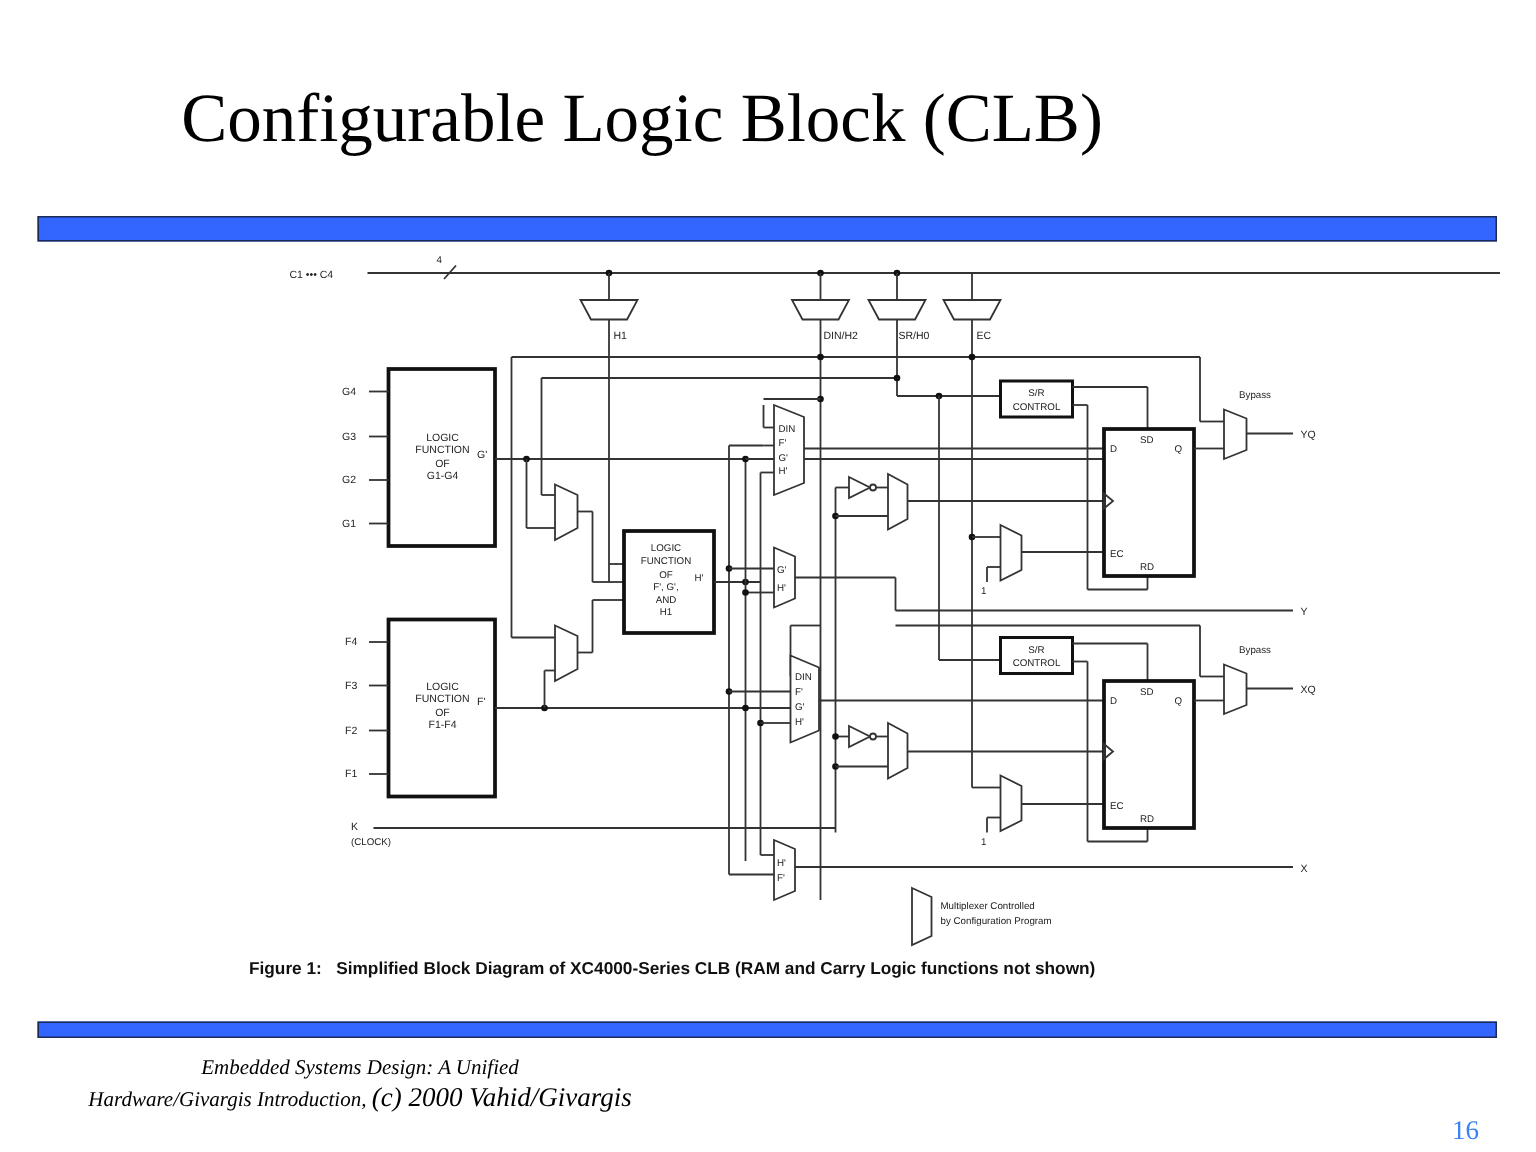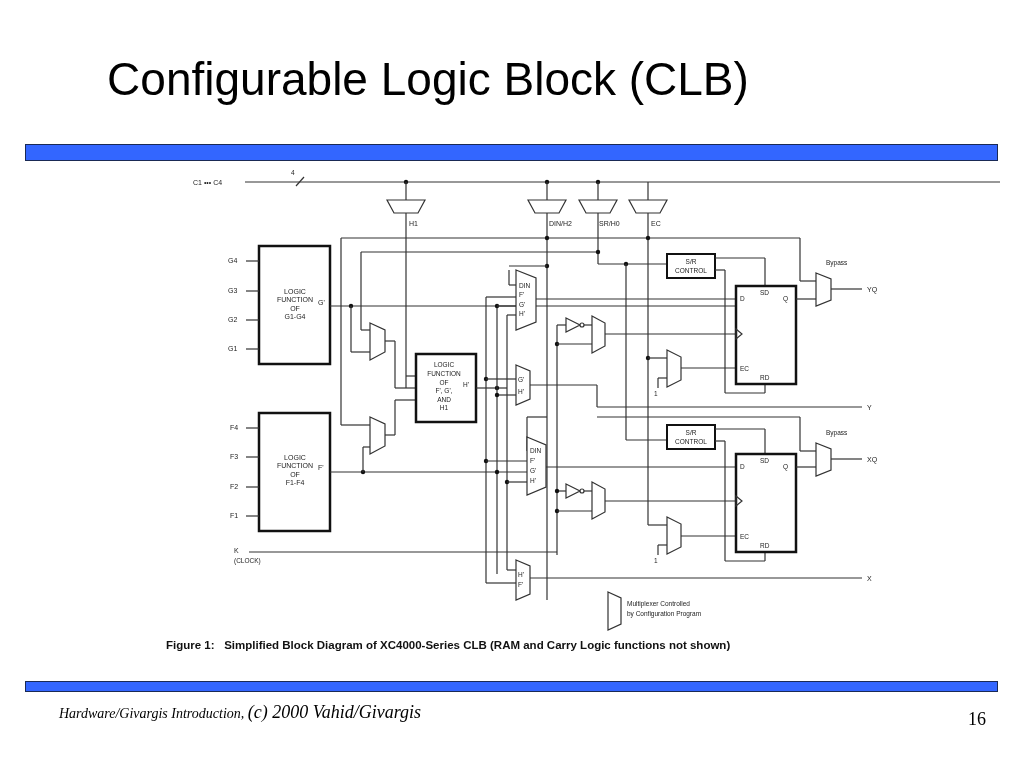--- a/index.html
+++ b/index.html
@@ -1,24 +1,24 @@
 <!DOCTYPE html>
 <html><head>
 <meta charset="utf-8">
 <style>
   html, body { margin:0; padding:0; background:#ffffff; }
   body { width:1024px; height:768px; position:relative; overflow:hidden; font-family:"Liberation Serif", serif; }
-  .title { position:absolute; left:0; top:52px; width:856px; text-align:center; font-size:46px; color:#000; font-family:Liberation Sans, sans-serif; }
+  .title { position:absolute; left:0; top:52px; width:856px; text-align:center; font-size:46px; color:#000; font-family:Liberation Serif, serif; }
   .bar { position:absolute; left:25px; width:973px; height:17px; background:#3366ff; border:1px solid #1a2a55; box-sizing:border-box; }
   .bar-top { top:144px; }
   .bar-bottom { top:681px; height:11px; }
   .footer { position:absolute; left:30px; top:703px; width:420px; text-align:center; font-size:14px; line-height:19px; color:#000; }
   .footer .it { font-style:italic; }
   .footer .sm { font-size:18px;font-style:italic; }
-  .pagenum { position:absolute; left:968px; top:709px; font-size:18px; color:#000000; }
+  .pagenum { position:absolute; left:968px; top:743px; font-size:18px; color:#3b82f6; }
   svg#diagram { position:absolute; left:0; top:0; }
   svg text { font-family:"Liberation Sans", sans-serif; fill:#222; }
   .w { stroke:#333; stroke-width:1.2; fill:none; }
   .box { stroke:#111; stroke-width:2.5; fill:#fff; }
   .mux { stroke:#333; stroke-width:1.2; fill:#fff; }
   .dot { fill:#111; }
   .lbl { font-size:7px; }
   .lbl-s { font-size:6.5px; }
   .cap { font-size:11.5px; font-weight:bold; fill:#111; }
 </style>
@@ -337,15 +337,16 @@
   <g>
     <polygon points="608,592 621,598 621,624 608,630" class="mux"></polygon>
     <text x="627" y="606" class="lbl-s">Multiplexer Controlled</text>
     <text x="627" y="616" class="lbl-s">by Configuration Program</text>
   </g>
 
   <text x="166" y="649" class="cap" xml:space="preserve">Figure 1:   Simplified Block Diagram of XC4000-Series CLB (RAM and Carry Logic functions not shown)</text>
 </svg>
 
 <div class="footer">
+  <div class="it">Embedded Systems Design: A Unified</div>
   <div><span class="it">Hardware/Givargis Introduction,</span> <span class="sm">(c) 2000 Vahid/Givargis</span></div>
 </div>
 <div class="pagenum">16</div>
 
 </body></html>

